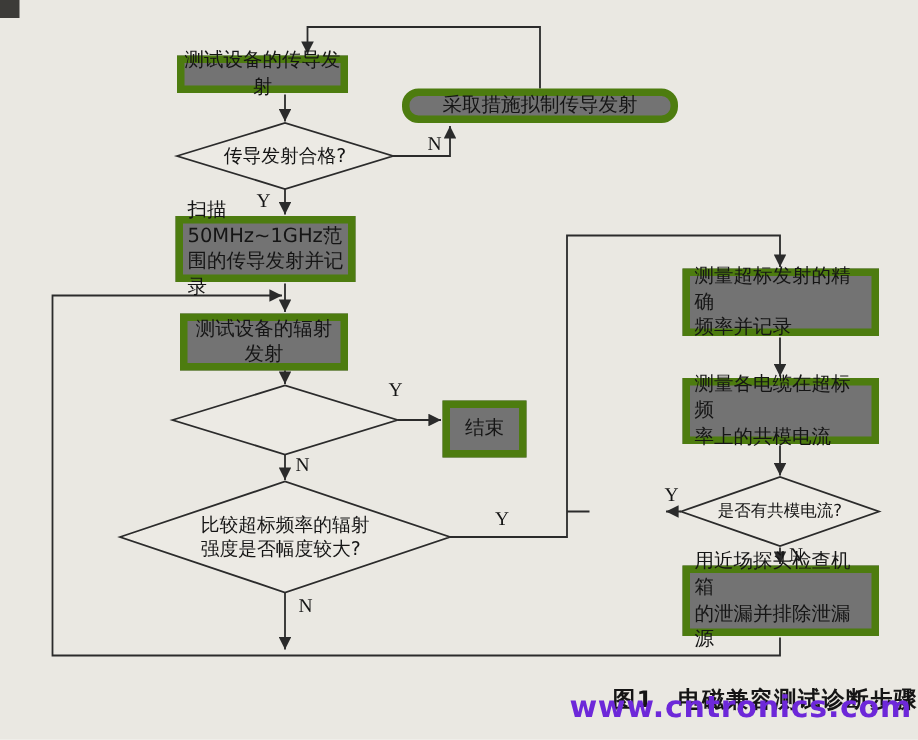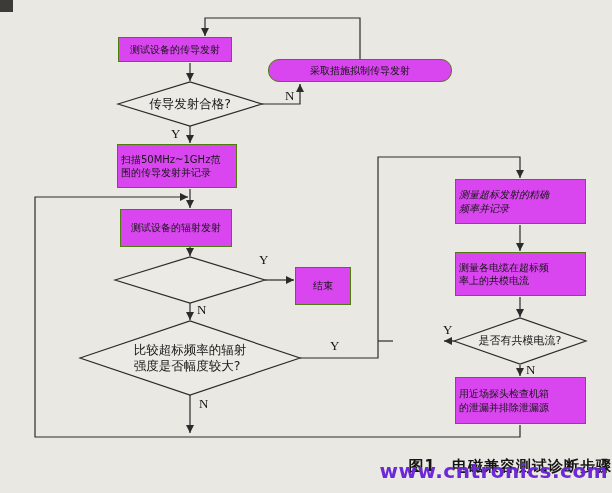--- a/index.html
+++ b/index.html
@@ -3,23 +3,23 @@
 <meta charset="utf-8">
 <style>
   html,body{margin:0;padding:0;}
   body{font-family:"DejaVu Sans",sans-serif;}
   .page{
     position:relative;width:612px;height:493px;overflow:hidden;
     background:#eae8e2;color:#151515;
   }
   .node{
     position:absolute;box-sizing:border-box;
-    border:1px solid #4d7c0f;background:#d946ef;
+    border:5px solid #4d7c0f;background:#737373;
     display:flex;align-items:center;justify-content:center;
-    text-align:center;font-size:10px;line-height:1.32;
+    text-align:center;font-size:13px;line-height:1.32;
     white-space:pre-line;
   }
   .node.la{justify-content:flex-start;text-align:left;padding:0 3px;}
   .dlabel{
     position:absolute;display:flex;align-items:center;justify-content:center;
     text-align:left;font-size:12.5px;line-height:1.3;white-space:pre-line;
   }
   .elabel{
     position:absolute;font-size:13px;font-family:"Liberation Serif",serif;
     color:#151515;
@@ -80,21 +80,21 @@
 
   <div class="node" style="left:268px;top:59px;width:184px;height:23px;border-radius:11px;">采取措施拟制传导发射</div>
 
   <div class="node la" style="left:117px;top:144px;width:120px;height:44px;">扫描50MHz~1GHz范
 围的传导发射并记录</div>
 
   <div class="node" style="left:120px;top:209px;width:112px;height:38px;">测试设备的辐射发射</div>
 
   <div class="node" style="left:295px;top:267px;width:56px;height:38px;">结束</div>
 
-  <div class="node la" style="left:455px;top:179px;width:131px;height:45px;font-style:italic;">测量超标发射的精确
+  <div class="node la" style="left:455px;top:179px;width:131px;height:45px;">测量超标发射的精确
 频率并记录</div>
 
   <div class="node la" style="left:455px;top:252px;width:131px;height:44px;">测量各电缆在超标频
 率上的共模电流</div>
 
 
   <div class="node la" style="left:455px;top:377px;width:131px;height:47px;">用近场探头检查机箱
 的泄漏并排除泄漏源</div>
 
   <div class="dlabel" style="left:118px;top:93px;width:144px;height:22px;">传导发射合格?</div>

